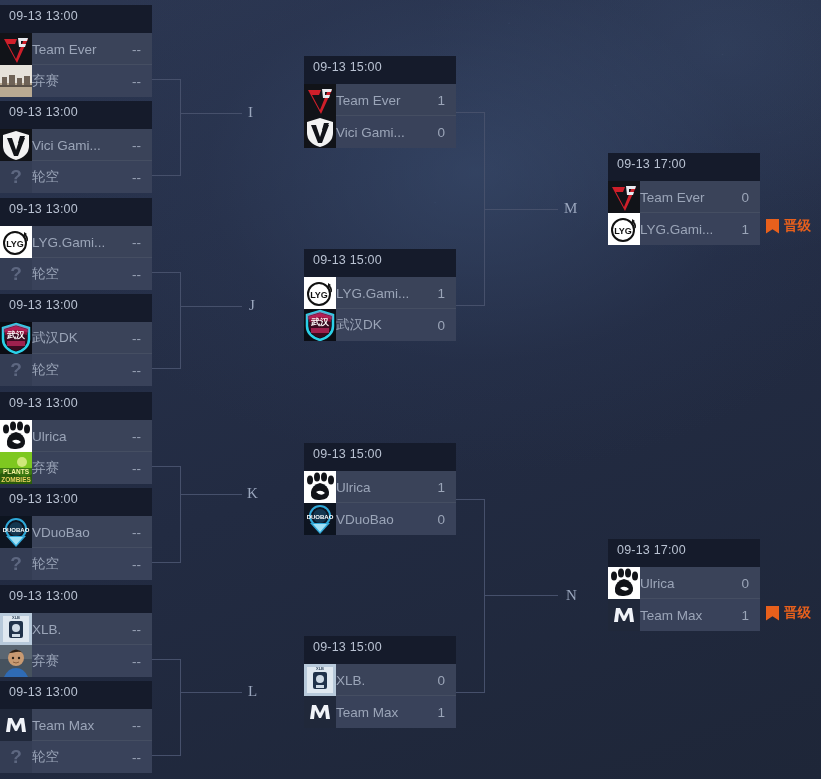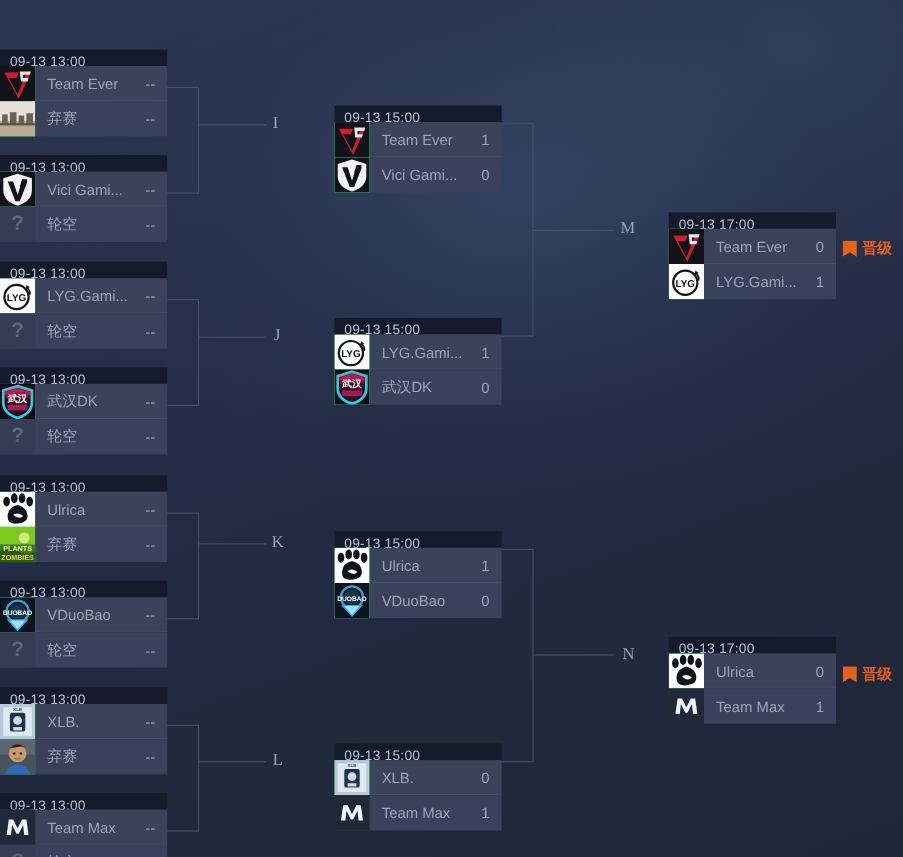--- a/index.html
+++ b/index.html
@@ -49,29 +49,28 @@
     color: #9aa6bd;
     font-size: 15px;
     line-height: 1;
     font-family: "Liberation Serif", "DejaVu Serif", serif;
     user-select: none;
   }
 
   
   .match { position: absolute; }
   .match-time {
-    height: 15px;
+    height: 28px;
     background: #151b2b;
     color: #b9c2d2;
     font-size: 12.5px;
     line-height: 23px;
     padding-left: 9px;
     letter-spacing: .2px;
     white-space: nowrap;
-    margin-top: 40px;
   }
   .team-row {
     height: 32px;
     display: flex;
     align-items: center;
     background: #3a4359;
     position: relative;
   }
   .team-row + .team-row { background: #39425a; }
   .team-row.alt { background: #39425a; }
@@ -95,21 +94,20 @@
     font-weight: bold;
     color: #111;
   }
   .logo.dark { background: #20283a; color: #e8ecf4; }
   .logo.unknown { background: #343d54; color: #5d6780; font-size: 19px; font-weight: bold; }
 
   .team-name {
     flex: 1 1 auto;
     color: #9ba5b8;
     font-size: 13.5px;
-    padding-left: 11px;
     white-space: nowrap;
     overflow: hidden;
     text-overflow: ellipsis;
   }
   .score {
     color: #9ba5b8;
     font-size: 13.5px;
     padding-right: 11px;
     flex: 0 0 auto;
     text-align: right;

